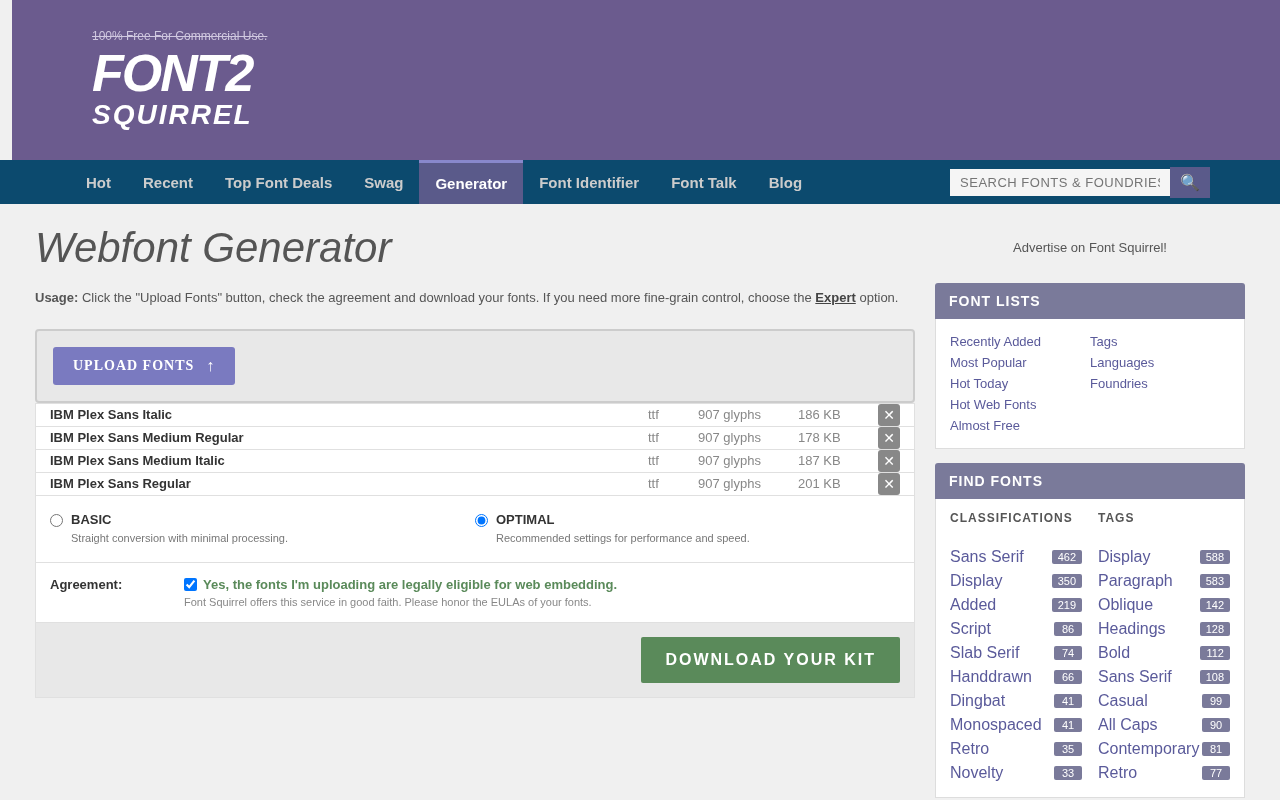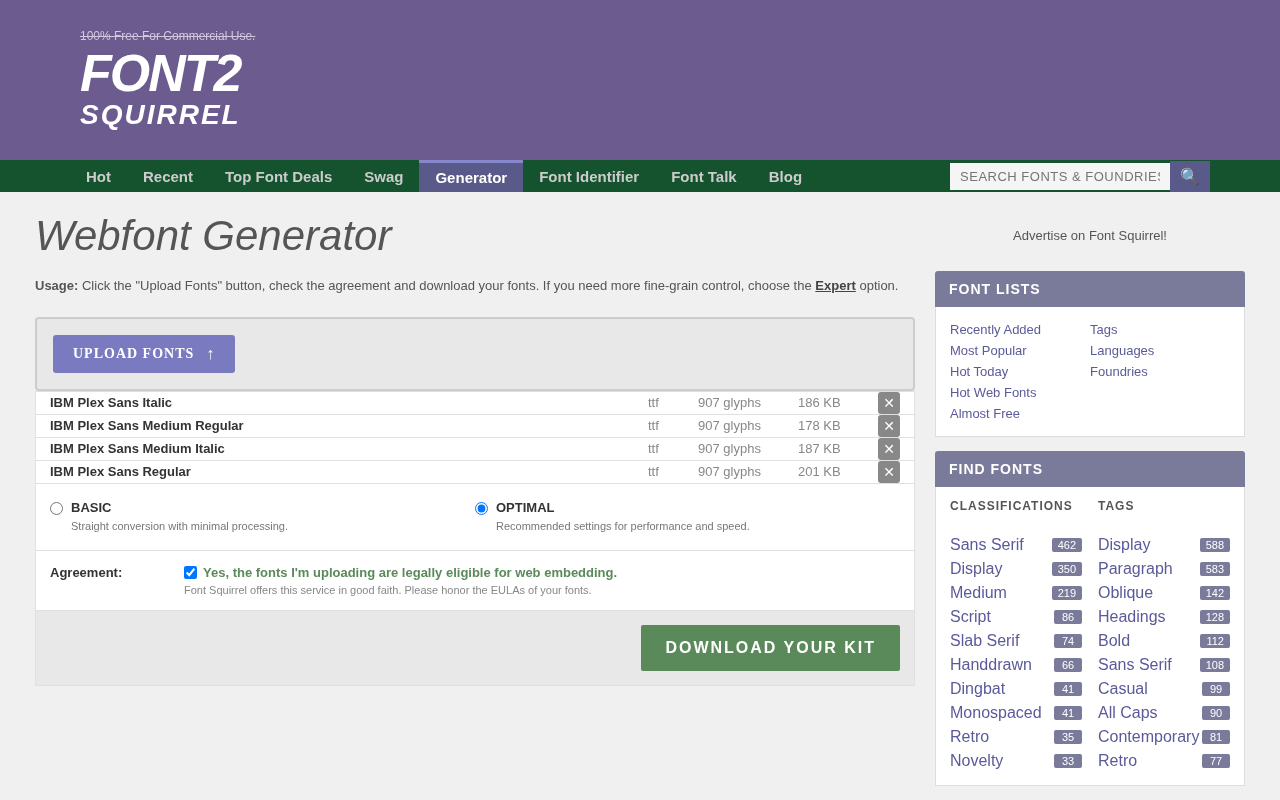--- a/index.html
+++ b/index.html
@@ -6,20 +6,21 @@
     body { font-family: Arial, sans-serif; background: #f0f0f0; font-size: 14px; }
 
     
     .site-header {
       background: #6b5b8e;
       padding: 0;
       height: 160px;
       display: flex;
       align-items: center;
       padding-left: 80px;
+      margin-left: 12px;
     }
     .logo-area {
       display: flex;
       flex-direction: column;
     }
     .logo-tagline {
       color: #d0c8e0;
       font-size: 12px;
       margin-bottom: 4px;
       text-decoration: line-through;
@@ -37,25 +38,25 @@
       color: #fff;
       font-size: 28px;
       font-weight: 900;
       font-style: italic;
       text-transform: uppercase;
       letter-spacing: 2px;
     }
 
     
     .main-nav {
-      background: #14532d;
+      background: #0c4a6e;
       display: flex;
       align-items: stretch;
       padding: 0 70px;
-      height: 32px;
+      height: 44px;
     }
     .main-nav a {
       color: #ccc;
       text-decoration: none;
       padding: 0 16px;
       display: flex;
       align-items: center;
       font-size: 15px;
       font-weight: bold;
     }
@@ -508,21 +509,21 @@
 
           <div class="find-item">
       <a href="#" class="find-item-label">Sans Serif</a>
       <span class="find-item-count">462</span>
     </div>
               <div class="find-item">
       <a href="#" class="find-item-label">Display</a>
       <span class="find-item-count">350</span>
     </div>
               <div class="find-item">
-      <a href="#" class="find-item-label">Medium</a>
+      <a href="#" class="find-item-label">Added</a>
       <span class="find-item-count">219</span>
     </div>
               <div class="find-item">
       <a href="#" class="find-item-label">Script</a>
       <span class="find-item-count">86</span>
     </div>
               <div class="find-item">
       <a href="#" class="find-item-label">Slab Serif</a>
       <span class="find-item-count">74</span>
     </div>

